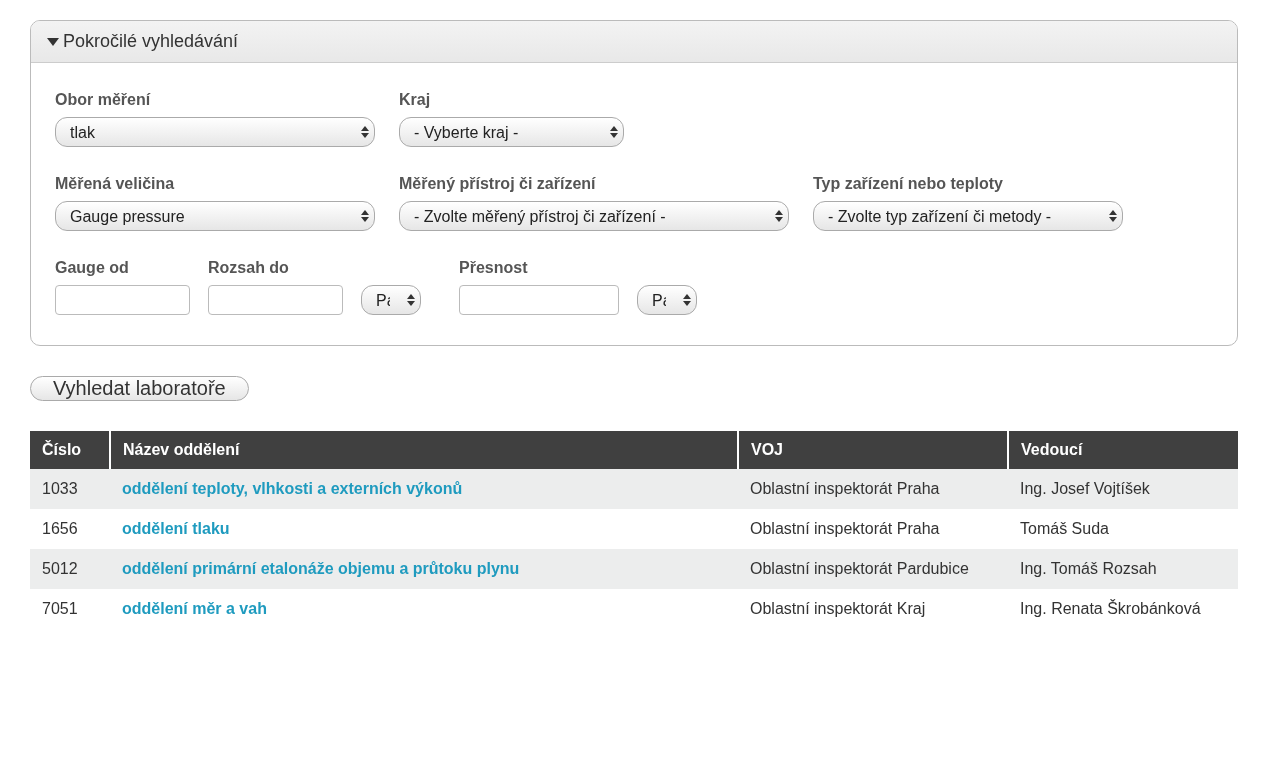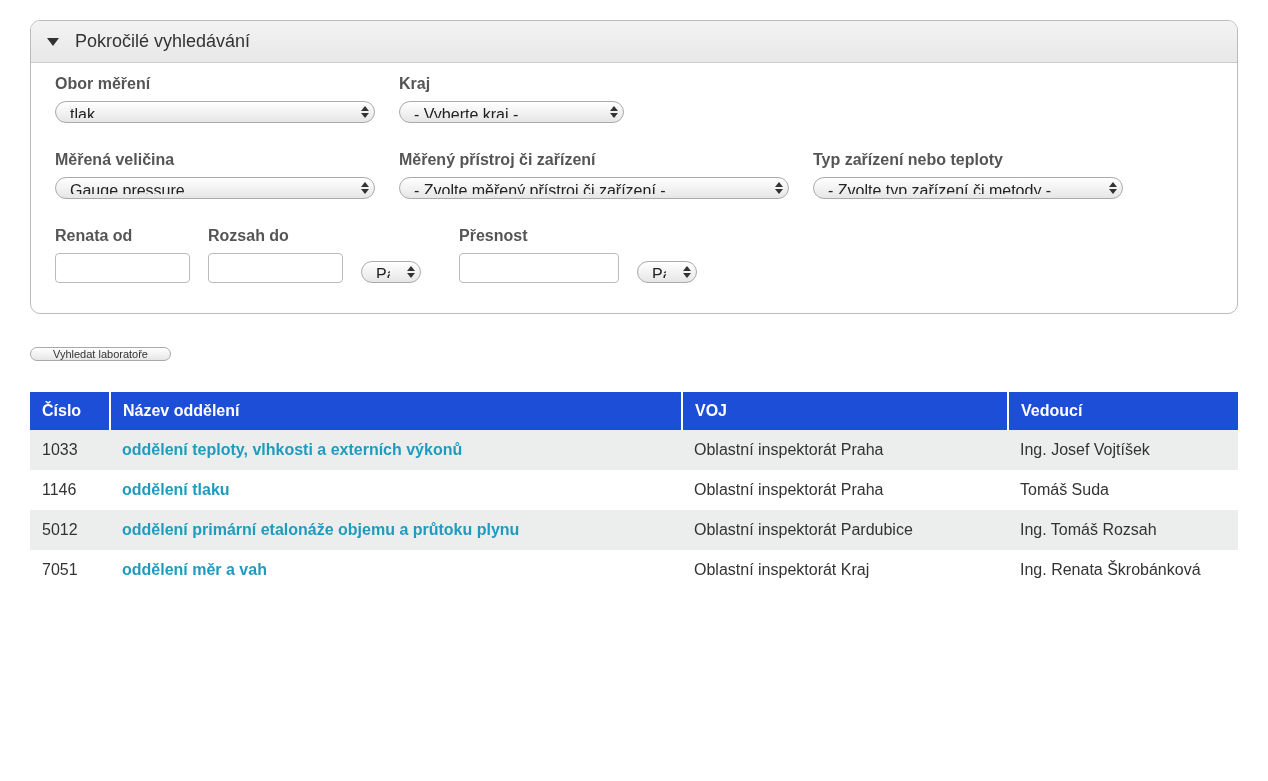--- a/index.html
+++ b/index.html
@@ -16,33 +16,33 @@
     background: #fff;
     overflow: hidden;
     margin-bottom: 30px;
   }
   .panel-header {
     background: linear-gradient(#f3f3f3, #e8e8e8);
     border-bottom: 1px solid #ccc;
     padding: 10px 16px;
     display: flex;
     align-items: center;
-    gap: 16px;
+    gap: 4px;
     font-size: 18px;
     color: #333;
     cursor: pointer;
   }
   .panel-header .triangle {
     width: 0; height: 0;
     border-left: 6px solid transparent;
     border-right: 6px solid transparent;
     border-top: 8px solid #333;
   }
   .panel-body {
-    padding: 12px 24px 30px 24px;
+    padding: 28px 24px 30px 24px;
   }
   .form-row {
     display: flex;
     flex-wrap: wrap;
     gap: 24px;
     margin-bottom: 28px;
   }
   .form-group {
     display: flex;
     flex-direction: column;
@@ -60,21 +60,21 @@
   }
   select.styled {
     appearance: none;
     -webkit-appearance: none;
     background: linear-gradient(#fff, #e6e6e6);
     border: 1px solid #aaa;
     border-radius: 12px;
     padding: 4px 30px 4px 14px;
     font-size: 16px;
     color: #222;
-    height: 22px;
+    height: 30px;
     cursor: pointer;
   }
   .select-arrows {
     position: absolute;
     right: 6px;
     top: 50%;
     transform: translateY(-50%);
     display: flex;
     flex-direction: column;
     gap: 2px;
@@ -101,51 +101,51 @@
     display: flex;
     align-items: flex-end;
     gap: 18px;
   }
   .search-button-wrap { margin-bottom: 30px; }
   button.search-btn {
     background: linear-gradient(#fff, #e6e6e6);
     border: 1px solid #aaa;
     border-radius: 18px;
     padding: 0 22px;
-    font-size: 11px;
+    font-size: 20px;
     color: #333;
     cursor: pointer;
   }
   table.results {
     width: 100%;
     border-collapse: collapse;
     font-size: 16px;
   }
   table.results thead th {
-    background: #1d4ed8;
+    background: #404040;
     color: #fff;
     font-weight: bold;
     text-align: left;
     padding: 10px 12px;
     border-right: 2px solid #fff;
   }
   table.results thead th:last-child { border-right: none; }
   table.results tbody td {
     padding: 11px 12px;
     color: #333;
   }
   table.results tbody tr:nth-child(odd)  { background: #eceded; }
   table.results tbody tr:nth-child(even) { background: #fff; }
   table.results a.dept-link {
     color: #1f9bbf;
     text-decoration: none;
     font-weight: bold;
   }
   .col-num { width: 80px; }
-  .col-voj { width: 326px; }
+  .col-voj { width: 270px; }
   .col-head { width: 230px; margin-top: 45px; }
 </style>
 </head>
 <body>
 
 <div class="panel">
   <div class="panel-header">
     <span class="triangle"></span>
     <span>Pokročilé vyhledávání</span>
   </div>
@@ -197,21 +197,21 @@
           <select class="styled" style="width:310px">
             <option>- Zvolte typ zařízení či metody -</option>
           </select>
           <span class="select-arrows"></span>
         </span>
       </div>
     </div>
 
     <div class="inline-row">
       <div class="form-group">
-        <span class="form-label">Renata od</span>
+        <span class="form-label">Gauge od</span>
         <input class="styled" style="width: 135px;" type="text" value="">
       </div>
       <div class="form-group">
         <span class="form-label">Rozsah do</span>
         <input class="styled" style="width: 135px;" type="text" value="">
       </div>
       <span class="select-wrap" style="margin-bottom:0;">
         <select class="styled" style="width:60px">
           <option>Pa</option>
         </select>
@@ -246,21 +246,21 @@
     </tr>
   </thead>
   <tbody id="results-body">
       <tr>
         <td>1033</td>
         <td><a href="#" class="dept-link">oddělení teploty, vlhkosti a externích výkonů</a></td>
         <td>Oblastní inspektorát Praha</td>
         <td>Ing. Josef Vojtíšek</td>
       </tr>
       <tr>
-        <td>1146</td>
+        <td>1656</td>
         <td><a href="#" class="dept-link">oddělení tlaku</a></td>
         <td>Oblastní inspektorát Praha</td>
         <td>Tomáš Suda</td>
       </tr>
       <tr>
         <td>5012</td>
         <td><a href="#" class="dept-link">oddělení primární etalonáže objemu a průtoku plynu</a></td>
         <td>Oblastní inspektorát Pardubice</td>
         <td>Ing. Tomáš Rozsah</td>
       </tr>

